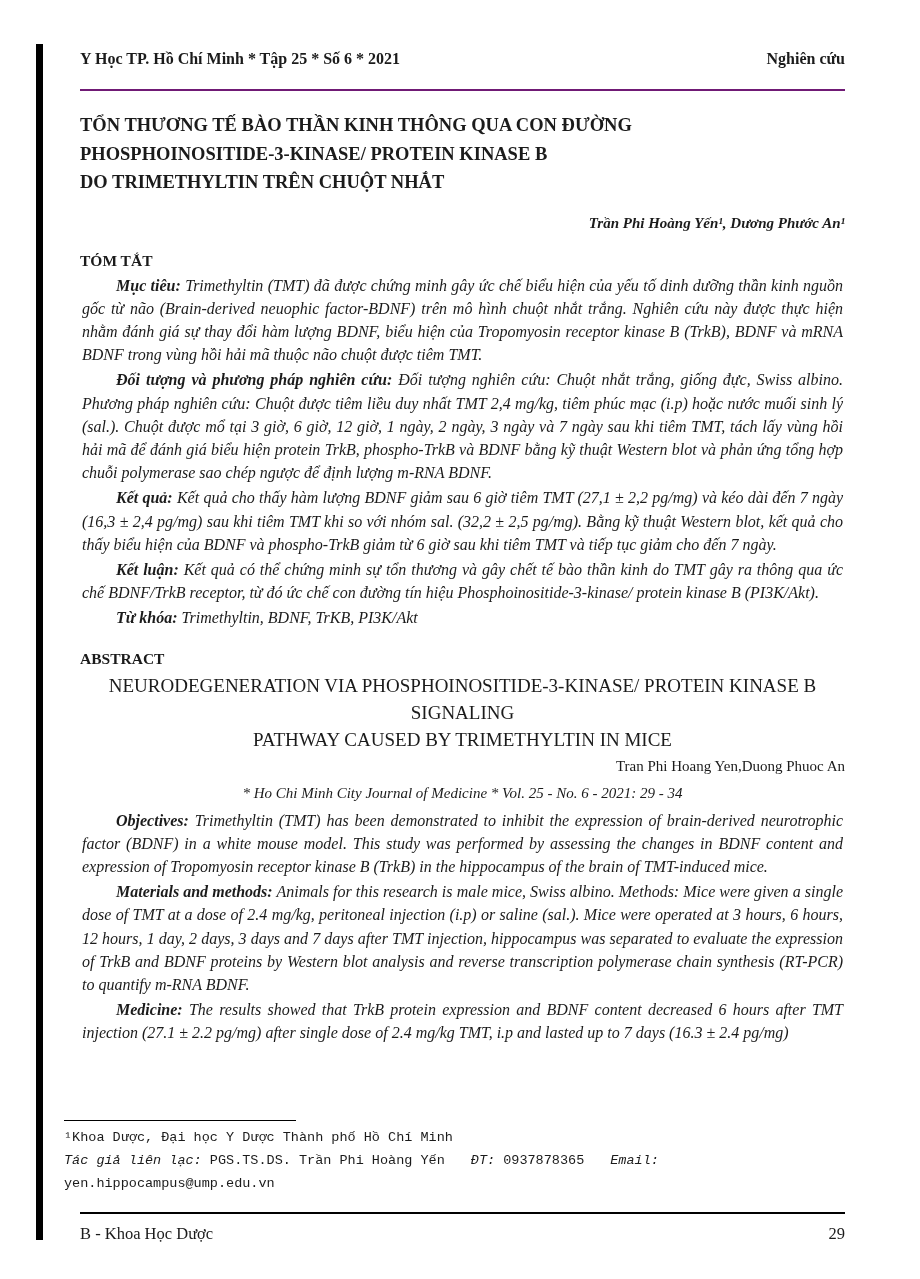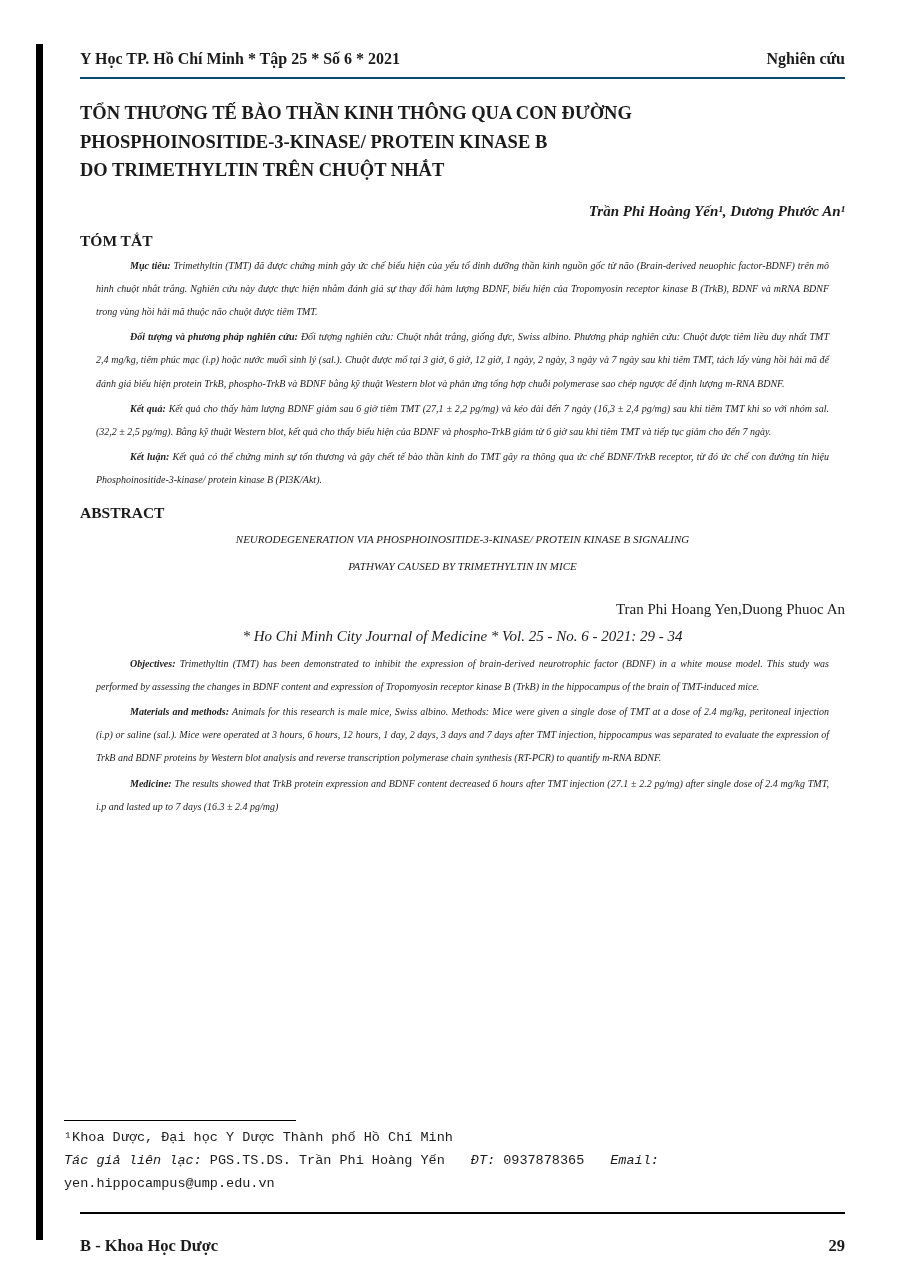--- a/index.html
+++ b/index.html
@@ -4,37 +4,37 @@
 <style>
   html,body{margin:0;padding:0;}
   body{
     width:920px;height:1279px;position:relative;background:#ffffff;
     font-family:"Liberation Serif","DejaVu Serif",serif;color:#1b1b1b;
     overflow:hidden;
   }
   .leftbar{position:absolute;left:36px;top:44px;width:7px;height:1196px;background:#000;}
   .page{position:absolute;left:80px;top:50px;width:765px;}
   .header{display:flex;justify-content:space-between;align-items:flex-end;
-    font-weight:bold;font-size:16px;padding-bottom:9px;border-bottom:2px solid #0c4a6e;}
+    font-weight:bold;font-size:16px;padding-bottom:21px;border-bottom:2px solid #701a75;}
   .title{margin-top:20px;font-weight:bold;font-size:18.5px;line-height:28.5px;}
   .authors-vi{margin-top:18px;text-align:right;font-weight:bold;font-style:italic;font-size:15px;}
-  .section-heading{margin-top:12px;margin-bottom:4px;font-weight:bold;font-size:15.5px;}
-  .para{font-size:10px;line-height:23.2px;text-align:justify;text-indent:34px;
-    font-style:italic;margin:2px 16px;}
+  .section-heading{margin-top:20px;margin-bottom:4px;font-weight:bold;font-size:15.5px;}
+  .para{font-size:16px;line-height:23.2px;text-align:justify;text-indent:34px;
+    font-style:italic;margin:2px 2px;}
   .para .lead{font-weight:bold;}
-  .abs-title{text-align:center;font-style:italic;font-size:11px;line-height:27px;margin-top:4px;}
-  .abs-authors{text-align:right;font-size:15px;line-height:27px;margin-top:16px;}
+  .abs-title{text-align:center;font-size:19px;line-height:27px;margin-top:4px;}
+  .abs-authors{text-align:right;font-size:15px;line-height:27px;margin-top:0;}
   .abs-journal{text-align:center;font-style:italic;font-size:15px;line-height:27px;}
   .footnote{position:absolute;left:64px;top:1120px;width:765px;font-size:13.5px;line-height:23px;font-family:Liberation Mono, monospace;}
   .fn-rule{width:232px;border-top:1px solid #000;margin-bottom:5px;}
   .fn-line{margin:0;}
   .fn-line .it{font-style:italic;}
   .gapL{display:inline-block;width:26px;}
   .footer{position:absolute;left:80px;top:1212px;width:765px;border-top:2px solid #000;
-    padding-top:22px;display:flex;justify-content:space-between;font-weight:bold;font-size:16.5px;}
+    padding-top:10px;display:flex;justify-content:space-between;font-weight:normal;font-size:16.5px;}
 </style>
 </head>
 <body>
 
 <div class="leftbar"></div>
 
 <div class="page">
 
   <div class="header">
     <span>Y Học TP. Hồ Chí Minh * Tập 25 * Số 6 * 2021</span>
@@ -52,20 +52,21 @@
   <div class="section-heading">TÓM TẮT</div>
 
   <p class="para"><span class="lead">Mục tiêu:</span> <span>Trimethyltin (TMT) đã được chứng minh gây ức chế biểu hiện của yếu tố dinh dưỡng thần kinh nguồn gốc từ não (Brain-derived neuophic factor-BDNF) trên mô hình chuột nhắt trắng. Nghiên cứu này được thực hiện nhằm đánh giá sự thay đổi hàm lượng BDNF, biểu hiện của Tropomyosin receptor kinase B (TrkB), BDNF và mRNA BDNF trong vùng hồi hải mã thuộc não chuột được tiêm TMT.</span></p>
 
   <p class="para"><span class="lead">Đối tượng và phương pháp nghiên cứu:</span> <span>Đối tượng nghiên cứu: Chuột nhắt trắng, giống đực, Swiss albino. Phương pháp nghiên cứu: Chuột được tiêm liều duy nhất TMT 2,4 mg/kg, tiêm phúc mạc (i.p) hoặc nước muối sinh lý (sal.). Chuột được mổ tại 3 giờ, 6 giờ, 12 giờ, 1 ngày, 2 ngày, 3 ngày và 7 ngày sau khi tiêm TMT, tách lấy vùng hồi hải mã để đánh giá biểu hiện protein TrkB, phospho-TrkB và BDNF bằng kỹ thuật Western blot và phản ứng tổng hợp chuỗi polymerase sao chép ngược để định lượng m-RNA BDNF.</span></p>
 
   <p class="para"><span class="lead">Kết quả:</span> <span>Kết quả cho thấy hàm lượng BDNF giảm sau 6 giờ tiêm TMT (27,1 ± 2,2 pg/mg) và kéo dài đến 7 ngày (16,3 ± 2,4 pg/mg) sau khi tiêm TMT khi so với nhóm sal. (32,2 ± 2,5 pg/mg). Bằng kỹ thuật Western blot, kết quả cho thấy biểu hiện của BDNF và phospho-TrkB  giảm từ 6 giờ sau khi tiêm TMT và tiếp tục giảm cho đến 7 ngày.</span></p>
 
   <p class="para"><span class="lead">Kết luận:</span> <span>Kết quả có thể chứng minh sự tổn thương và gây chết tế bào thần kinh do TMT gây ra thông qua ức chế BDNF/TrkB receptor, từ đó ức chế con đường tín hiệu Phosphoinositide-3-kinase/ protein kinase B (PI3K/Akt).</span></p>
 
+  <p class="para"><span class="lead">Từ khóa:</span> <span>Trimethyltin, BDNF, TrKB, PI3K/Akt</span></p>
 
   <div class="section-heading">ABSTRACT</div>
 
   <div class="abs-title">
     <div>NEURODEGENERATION VIA PHOSPHOINOSITIDE-3-KINASE/ PROTEIN KINASE B SIGNALING</div>
     <div>PATHWAY CAUSED BY TRIMETHYLTIN IN MICE</div>
   </div>
 
   <div class="abs-authors">Tran Phi Hoang Yen,Duong Phuoc An</div>
   <div class="abs-journal">* Ho Chi Minh City Journal of Medicine * Vol. 25 - No. 6 - 2021: 29 - 34</div>

